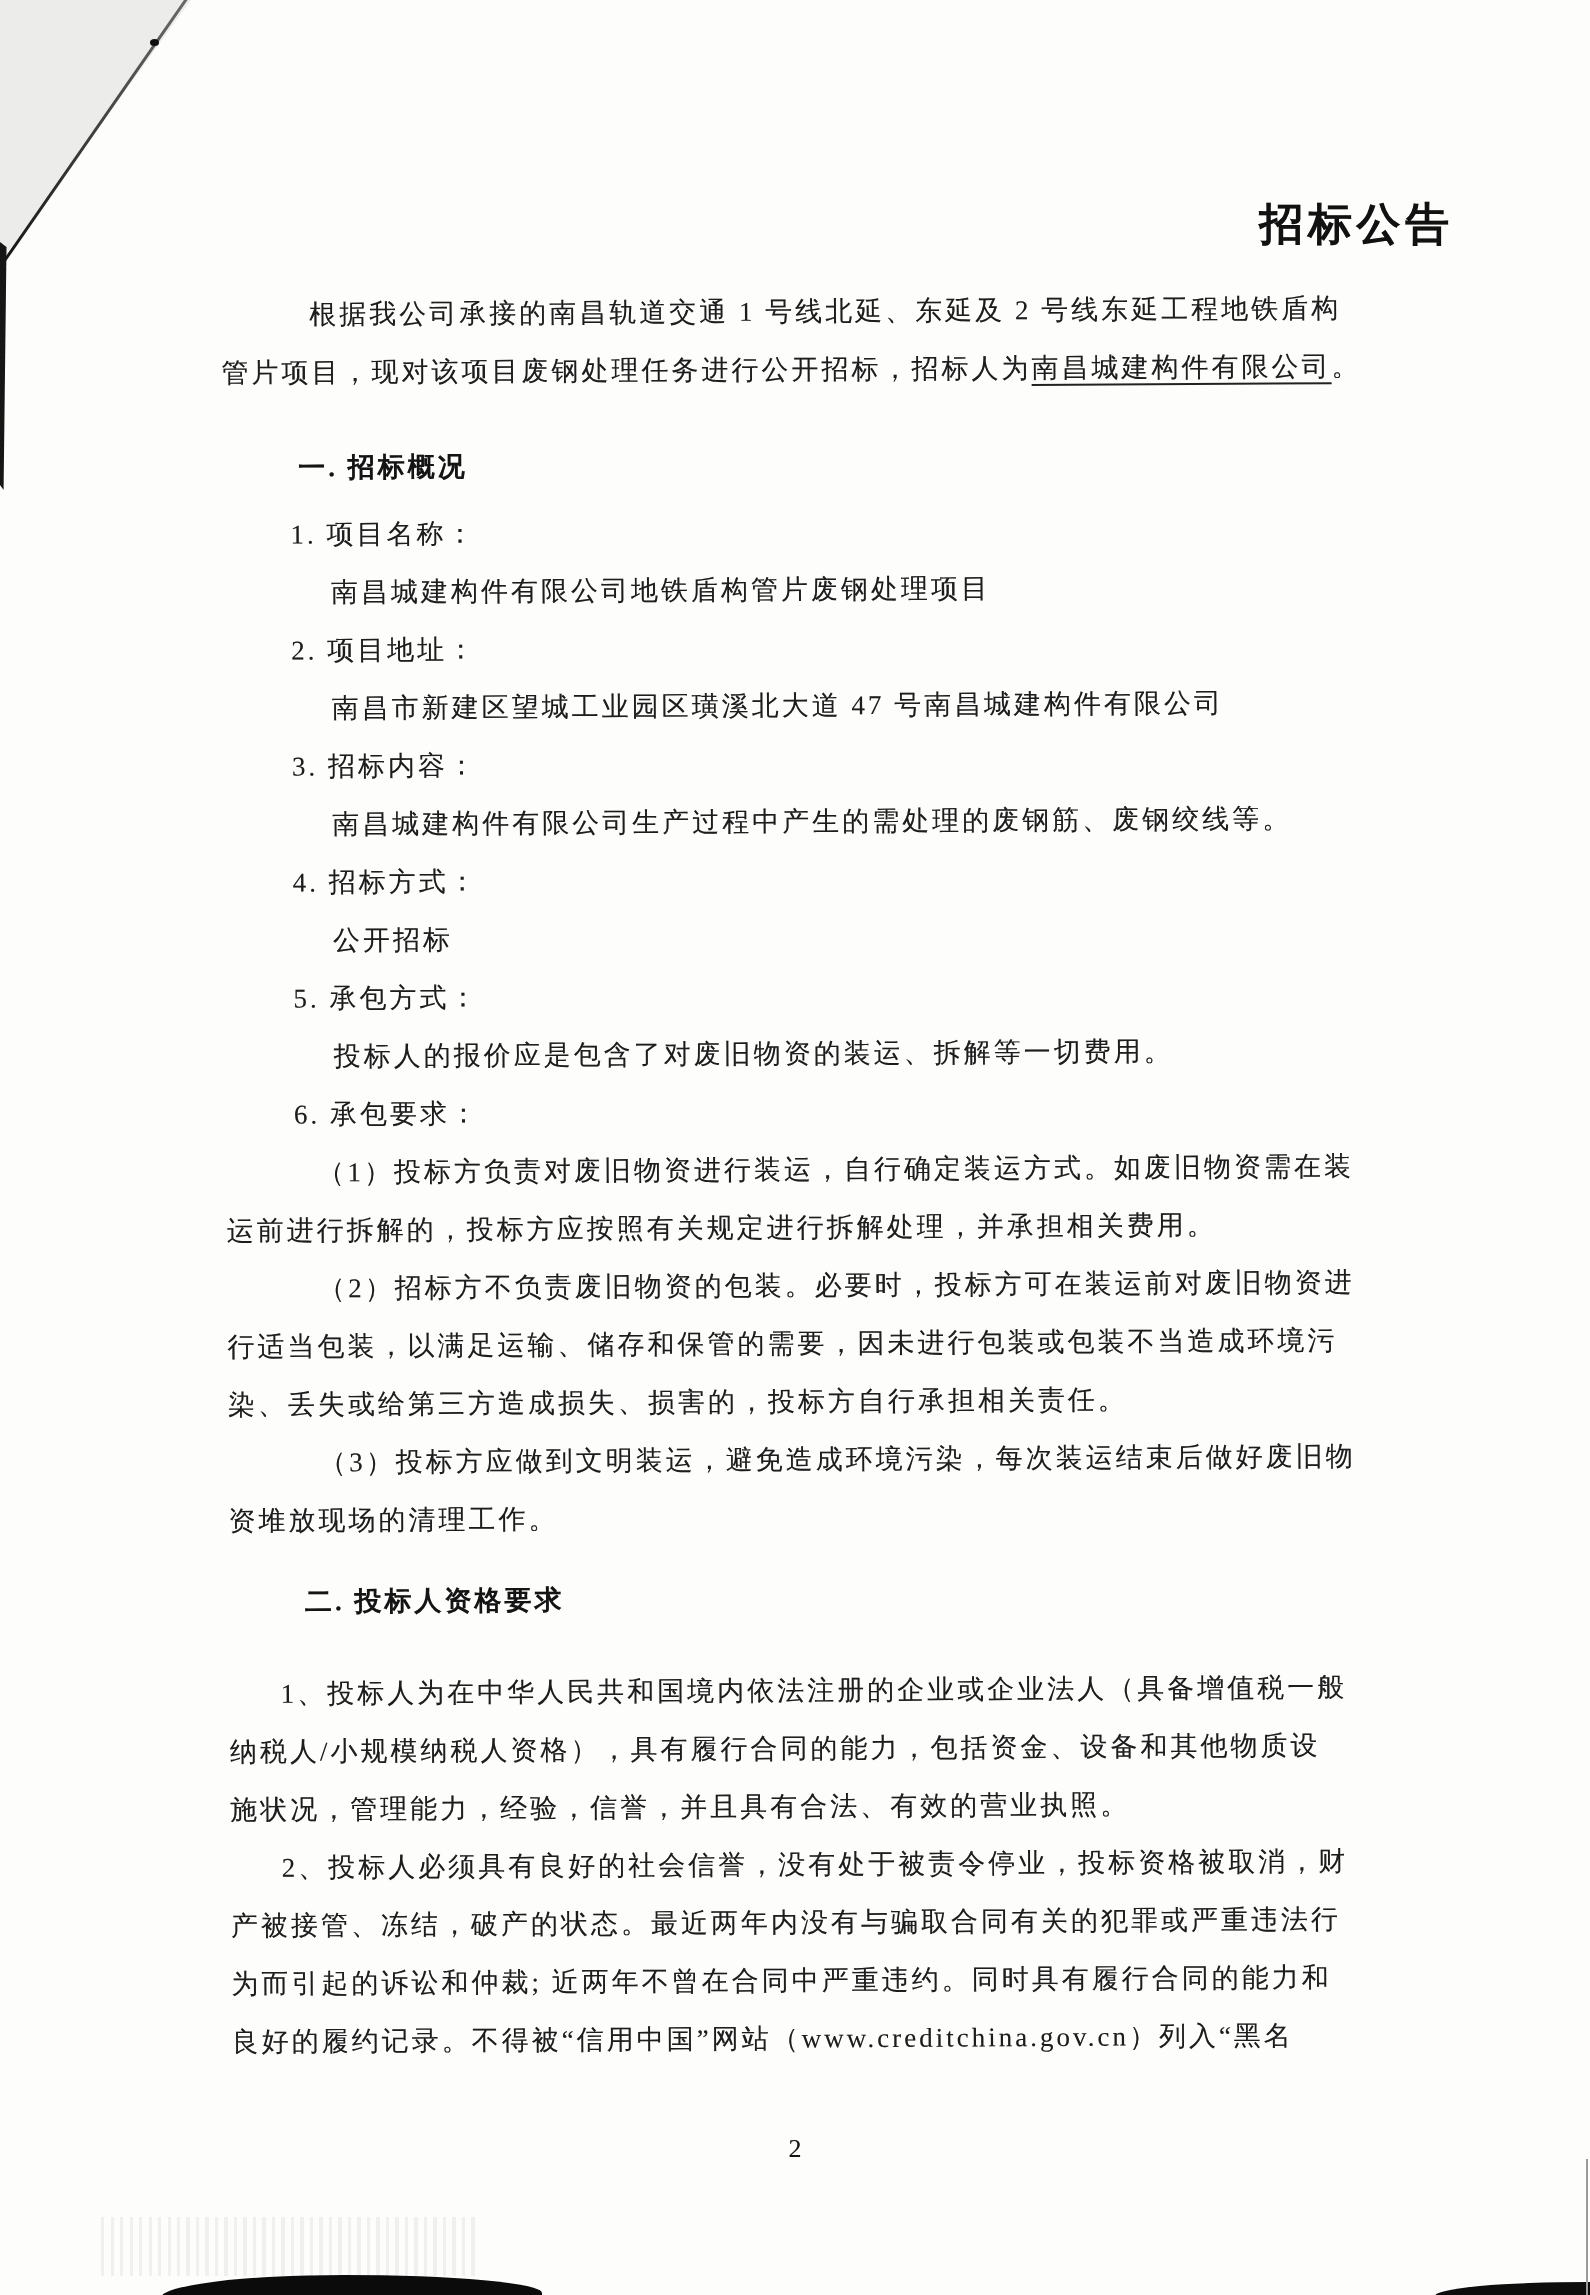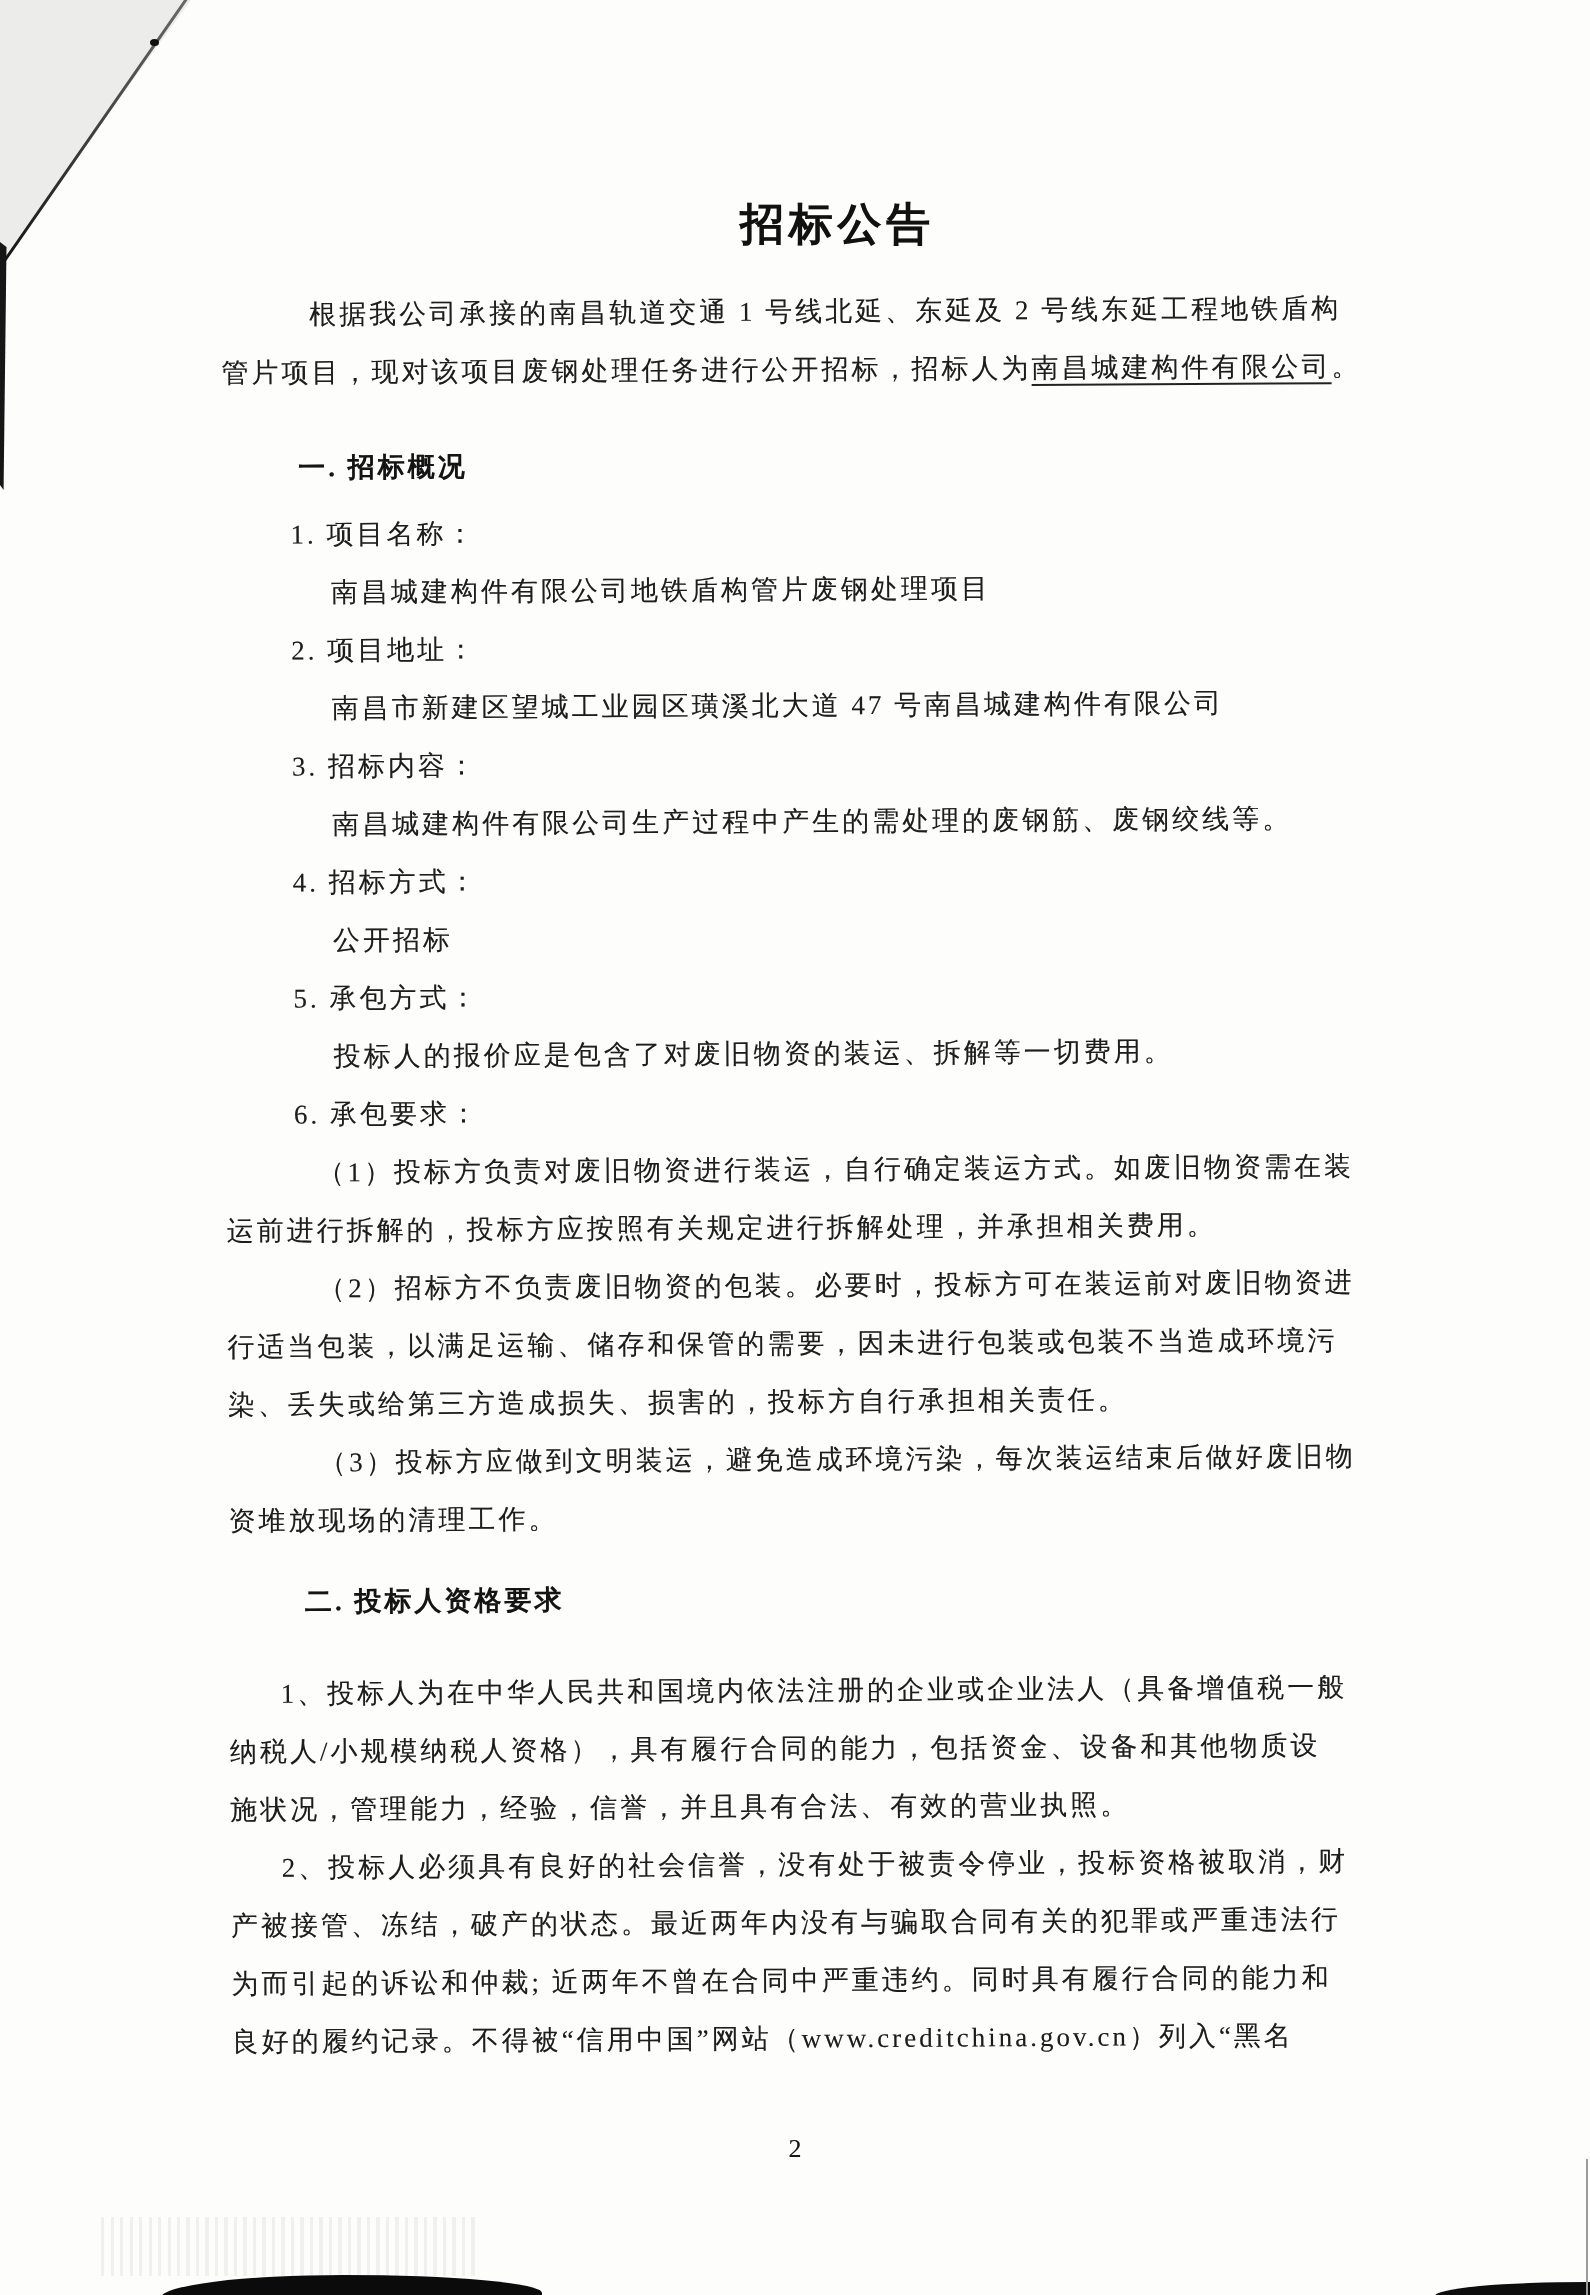--- a/index.html
+++ b/index.html
@@ -48,21 +48,21 @@
     background:#0d0d0d;
     border-radius:100% 0 0 0;
   }
   .edge-line-right{
     position:absolute;right:1.8px;top:2159px;width:2.4px;height:136px;
     background:#9b9b9b;
   }
   
   .doc-title{
     position:absolute;left:221px;right:136px;top:195px;
-    text-align:center;
+    text-align:right;
     font-size:44px;font-weight:700;letter-spacing:4.7px;
     color:#111;
     text-shadow:0 0 0.6px rgba(0,0,0,.4);
   }
   .content{
     position:absolute;left:221px;right:135px;top:286px;
     font-size:27px;letter-spacing:3px;
     transform:rotate(-0.35deg);
     transform-origin:top left;
     text-shadow:0 0 0.6px rgba(0,0,0,.32);

